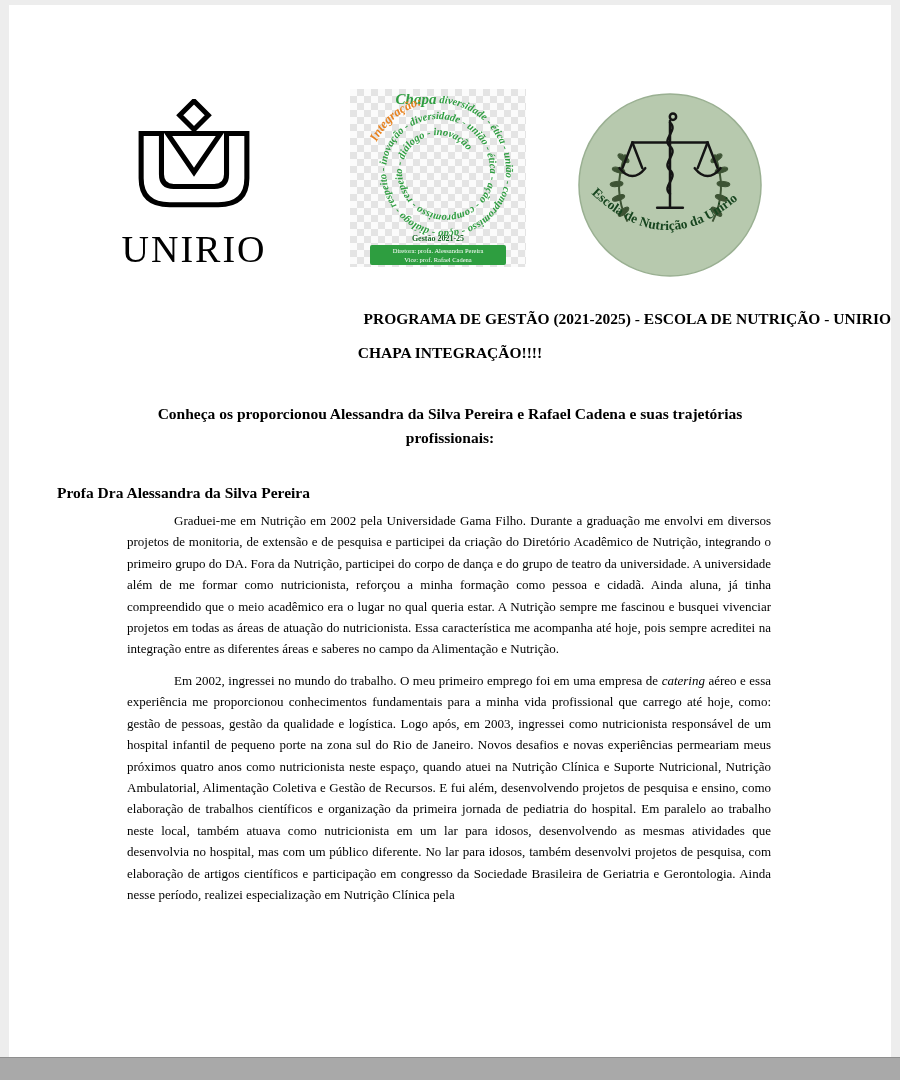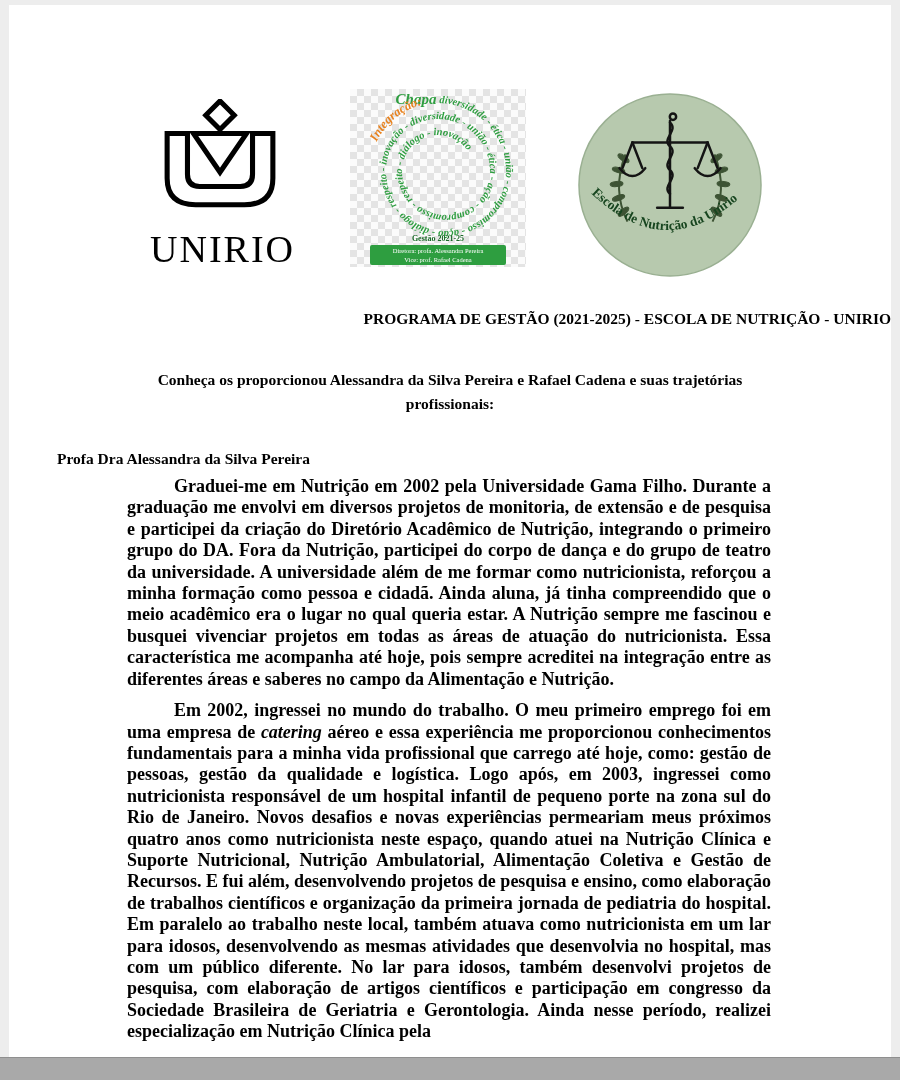--- a/index.html
+++ b/index.html
@@ -4,36 +4,36 @@
 <style>
   * { margin:0; padding:0; box-sizing:border-box; }
   html,body { width:900px; height:1080px; overflow:hidden; }
   body { background:#ededed; font-family:"Liberation Serif", serif; color:#000; }
   .viewer { position:relative; width:900px; height:1080px; background:#ededed; }
   .page { position:absolute; left:9px; top:5px; width:882px; height:1052px; background:#ffffff; }
   .bottom-bar { position:absolute; left:0; bottom:0; width:900px; height:23px; background:#a9a9a9; border-top:1px solid #8f8f8f; }
 
   .header { position:relative; margin-top:82px; height:195px; }
 
-  .logo-unirio { position:absolute; left:116px; top:12px; width:170px; text-align:right; }
+  .logo-unirio { position:absolute; left:100px; top:12px; width:170px; text-align:center; }
   .unirio-word { margin-top:2px; font-size:38px; letter-spacing:2px; font-family:"Liberation Serif", serif; }
 
   .logo-chapa { position:absolute; left:341px; top:2px; width:176px; height:178px;
     background-image: repeating-conic-gradient(#e4e4e4 0% 25%, #fbfbfb 0% 50%);
     background-size:14px 14px; }
   .logo-chapa svg { display:block; }
 
   .logo-escola { position:absolute; left:567px; top:4px; width:188px; height:188px; }
 
   .title1 { margin-top:28px; text-align:right; font-size:15.5px; font-weight:bold; }
   .title2 { margin-top:16px; text-align:center; font-size:15.5px; font-weight:bold; }
   .intro  { margin:40px 115px 0; text-align:center; font-size:15.5px; font-weight:bold; line-height:1.55; }
   .section{ margin:34px 120px 0 48px; font-size:15.5px; font-weight:bold; }
   .par    { margin:8px 120px 0 118px; text-align:justify; text-indent:47px;
-            font-size:18px; line-height:21.4px;font-weight:bold; }
+            font-size:13px; line-height:21.4px; }
   .par + .par { margin-top:10px; }
   .par em { font-style:italic; }
 </style>
 </head>
 <body>
 
 <div class="viewer">
   <div class="page">
 
     <div class="header">
@@ -106,20 +106,21 @@
 
           <text font-size="13.5" font-weight="bold" fill="#17451f">
             <textPath href="#escolaArc" startOffset="2">Escola de Nutrição da Unirio</textPath>
           </text>
         </svg>
       </div>
 
     </div>
 
     <div class="title1">PROGRAMA DE GESTÃO (2021-2025) - ESCOLA DE NUTRIÇÃO - UNIRIO</div>
+    <div class="title2">CHAPA INTEGRAÇÃO!!!!</div>
 
     <p class="intro">Conheça os proporcionou Alessandra da Silva Pereira e Rafael Cadena e suas trajetórias profissionais:</p>
 
     <div class="section">Profa Dra Alessandra da Silva Pereira</div>
 
     <p class="par">Graduei-me em Nutrição em 2002 pela Universidade Gama Filho. Durante a graduação me envolvi em diversos projetos de monitoria, de extensão e de pesquisa e participei da criação do Diretório Acadêmico de Nutrição, integrando o primeiro grupo do DA. Fora da Nutrição, participei do corpo de dança e do grupo de teatro da universidade. A universidade além de me formar como nutricionista, reforçou a minha formação como pessoa e cidadã. Ainda aluna, já tinha compreendido que o meio acadêmico era o lugar no qual queria estar. A Nutrição sempre me fascinou e busquei vivenciar projetos em todas as áreas de atuação do nutricionista. Essa característica me acompanha até hoje, pois sempre acreditei na integração entre as diferentes áreas e saberes no campo da Alimentação e Nutrição.</p>
 
     <p class="par"><span>Em 2002, ingressei no mundo do trabalho. O meu primeiro emprego foi em uma empresa de </span><em>catering</em><span> aéreo e essa experiência me proporcionou conhecimentos fundamentais para a minha vida profissional que carrego até hoje, como: gestão de pessoas, gestão da qualidade e logística. Logo após, em 2003, ingressei como nutricionista responsável de um hospital infantil de pequeno porte na zona sul do Rio de Janeiro. Novos desafios e novas experiências permeariam meus próximos quatro anos como nutricionista neste espaço, quando atuei na Nutrição Clínica e Suporte Nutricional, Nutrição Ambulatorial, Alimentação Coletiva e Gestão de Recursos. E fui além, desenvolvendo projetos de pesquisa e ensino, como elaboração de trabalhos científicos e organização da primeira jornada de pediatria do hospital. Em paralelo ao trabalho neste local, também atuava como nutricionista em um lar para idosos, desenvolvendo as mesmas atividades que desenvolvia no hospital, mas com um público diferente. No lar para idosos, também desenvolvi projetos de pesquisa, com elaboração de artigos científicos e participação em congresso da Sociedade Brasileira de Geriatria e Gerontologia. Ainda nesse período, realizei especialização em Nutrição Clínica pela</span></p>
 
   </div>

